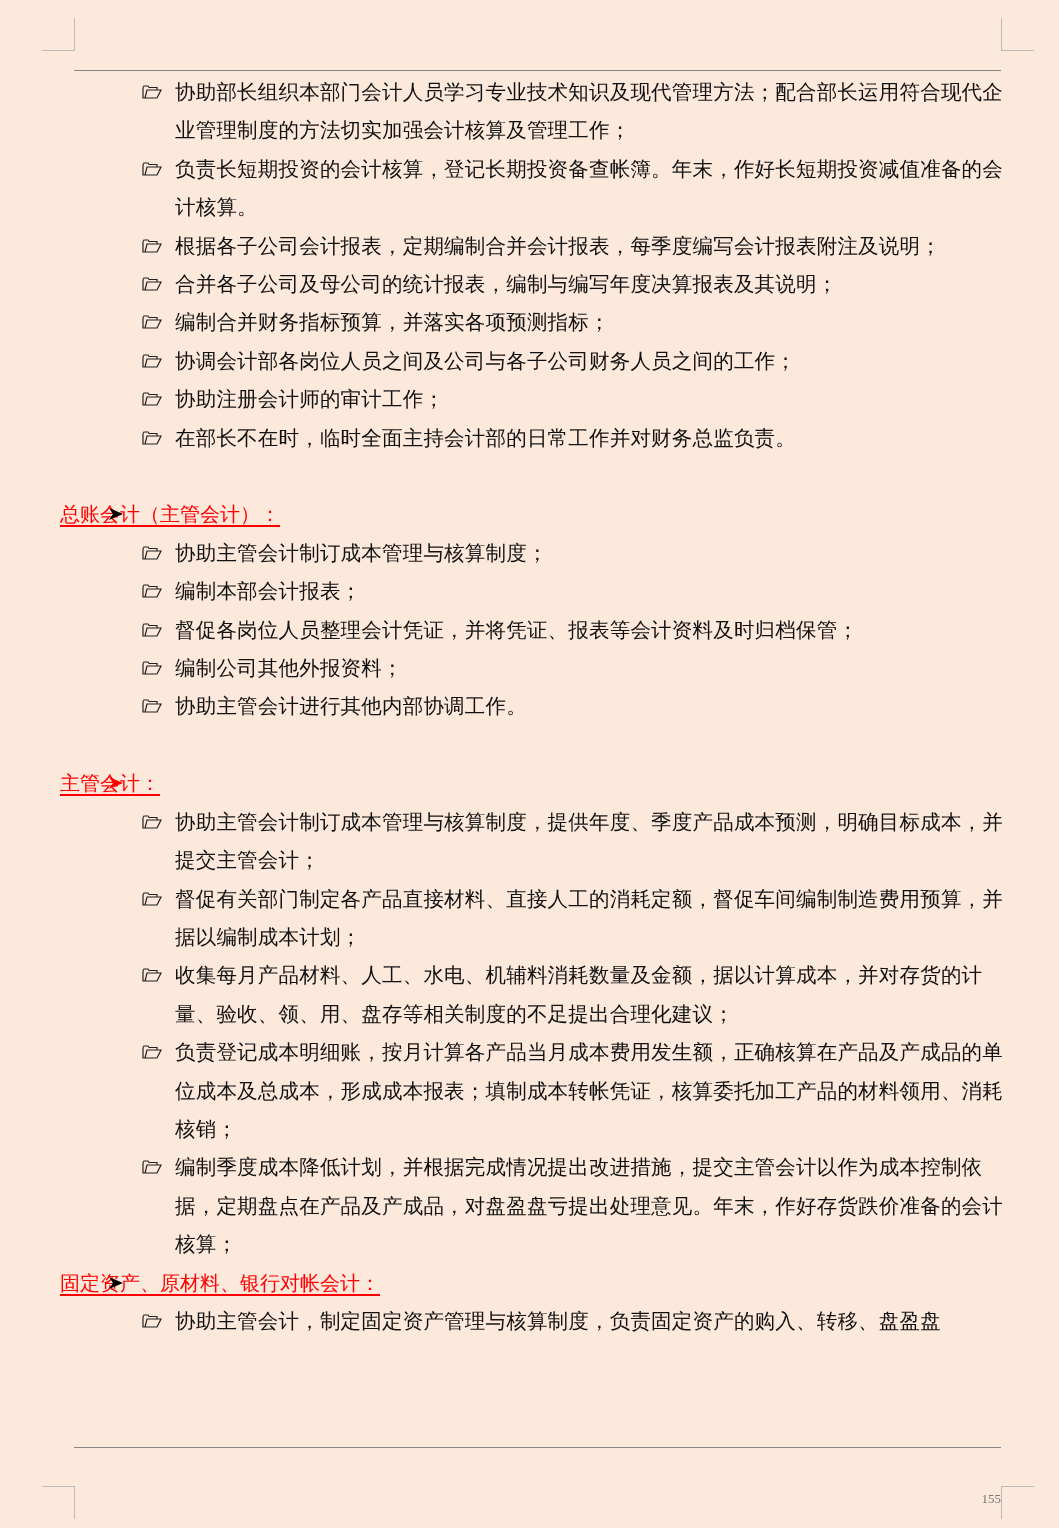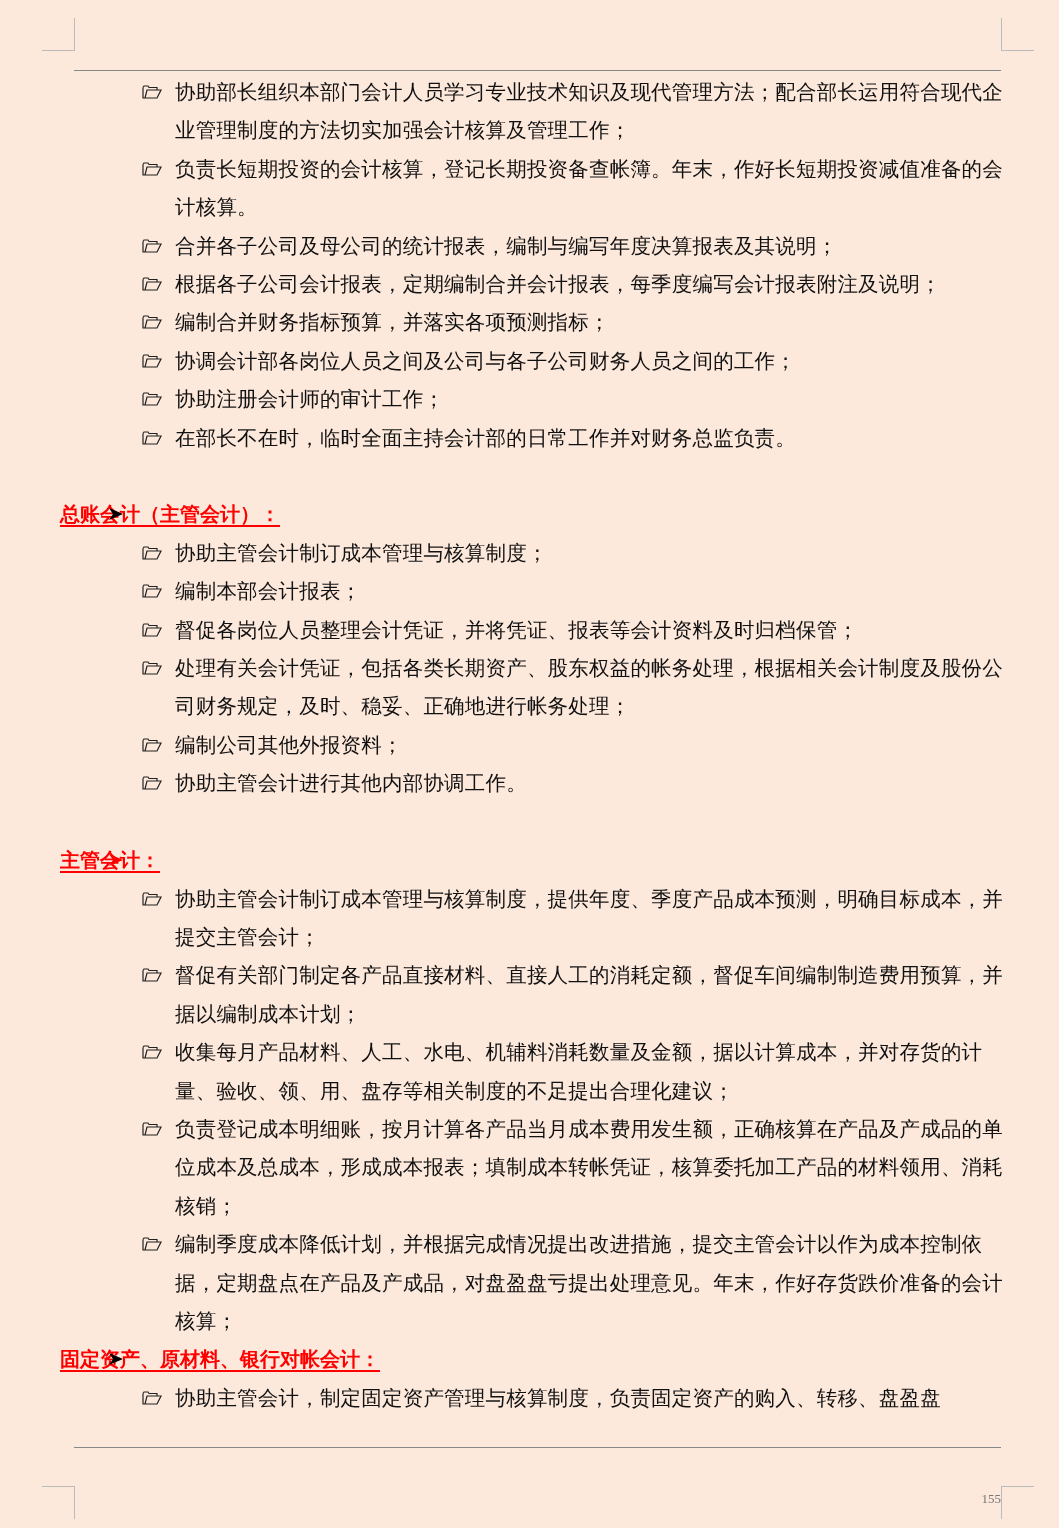--- a/index.html
+++ b/index.html
@@ -35,21 +35,21 @@
   }
   .folder {
     position: absolute; left: 142px; top: 12px;
     width: 20px; height: 14px;
   }
   .heading {
     position: relative;
     padding-left: 60px;
     font-size: 20px;
     line-height: 38.4px;
-    font-weight: bold;
+    font-weight: normal;
     color: #ff0000;
   }
   .heading .label {
     text-decoration: underline;
     text-underline-offset: 4px;
     text-decoration-thickness: 2px;
   }
   .arrow {
     position: absolute; left: 109px; top: 13px;
     width: 14px; height: 12px;
@@ -83,28 +83,28 @@
       <path d="M1 2.5 L1 13 L15 13 L19 5 L5 5 L3 13" fill="none" stroke="#222" stroke-width="1.2"></path>
       <path d="M1 2.5 L2 1 L6 1 L7 2.5 L15 2.5 L15 5" fill="none" stroke="#222" stroke-width="1.2"></path>
     </svg>
     <span>负责长短期投资的会计核算，登记长期投资备查帐簿。年末，作好长短期投资减值准备的会计核算。</span>
   </div>
       <div class="item">
     <svg class="folder" viewBox="0 0 20 14">
       <path d="M1 2.5 L1 13 L15 13 L19 5 L5 5 L3 13" fill="none" stroke="#222" stroke-width="1.2"></path>
       <path d="M1 2.5 L2 1 L6 1 L7 2.5 L15 2.5 L15 5" fill="none" stroke="#222" stroke-width="1.2"></path>
     </svg>
+    <span>根据各子公司会计报表，定期编制合并会计报表，每季度编写会计报表附注及说明；</span>
+  </div>
+      <div class="item">
+    <svg class="folder" viewBox="0 0 20 14">
+      <path d="M1 2.5 L1 13 L15 13 L19 5 L5 5 L3 13" fill="none" stroke="#222" stroke-width="1.2"></path>
+      <path d="M1 2.5 L2 1 L6 1 L7 2.5 L15 2.5 L15 5" fill="none" stroke="#222" stroke-width="1.2"></path>
+    </svg>
     <span>合并各子公司及母公司的统计报表，编制与编写年度决算报表及其说明；</span>
-  </div>
-      <div class="item">
-    <svg class="folder" viewBox="0 0 20 14">
-      <path d="M1 2.5 L1 13 L15 13 L19 5 L5 5 L3 13" fill="none" stroke="#222" stroke-width="1.2"></path>
-      <path d="M1 2.5 L2 1 L6 1 L7 2.5 L15 2.5 L15 5" fill="none" stroke="#222" stroke-width="1.2"></path>
-    </svg>
-    <span>根据各子公司会计报表，定期编制合并会计报表，每季度编写会计报表附注及说明；</span>
   </div>
       <div class="item">
     <svg class="folder" viewBox="0 0 20 14">
       <path d="M1 2.5 L1 13 L15 13 L19 5 L5 5 L3 13" fill="none" stroke="#222" stroke-width="1.2"></path>
       <path d="M1 2.5 L2 1 L6 1 L7 2.5 L15 2.5 L15 5" fill="none" stroke="#222" stroke-width="1.2"></path>
     </svg>
     <span>编制合并财务指标预算，并落实各项预测指标；</span>
   </div>
       <div class="item">
     <svg class="folder" viewBox="0 0 20 14">
@@ -157,27 +157,20 @@
       <path d="M1 2.5 L1 13 L15 13 L19 5 L5 5 L3 13" fill="none" stroke="#222" stroke-width="1.2"></path>
       <path d="M1 2.5 L2 1 L6 1 L7 2.5 L15 2.5 L15 5" fill="none" stroke="#222" stroke-width="1.2"></path>
     </svg>
     <span>督促各岗位人员整理会计凭证，并将凭证、报表等会计资料及时归档保管；</span>
   </div>
       <div class="item">
     <svg class="folder" viewBox="0 0 20 14">
       <path d="M1 2.5 L1 13 L15 13 L19 5 L5 5 L3 13" fill="none" stroke="#222" stroke-width="1.2"></path>
       <path d="M1 2.5 L2 1 L6 1 L7 2.5 L15 2.5 L15 5" fill="none" stroke="#222" stroke-width="1.2"></path>
     </svg>
-    <span>处理有关会计凭证，包括各类长期资产、股东权益的帐务处理，根据相关会计制度及股份公司财务规定，及时、稳妥、正确地进行帐务处理；</span>
-  </div>
-      <div class="item">
-    <svg class="folder" viewBox="0 0 20 14">
-      <path d="M1 2.5 L1 13 L15 13 L19 5 L5 5 L3 13" fill="none" stroke="#222" stroke-width="1.2"></path>
-      <path d="M1 2.5 L2 1 L6 1 L7 2.5 L15 2.5 L15 5" fill="none" stroke="#222" stroke-width="1.2"></path>
-    </svg>
     <span>编制公司其他外报资料；</span>
   </div>
       <div class="item">
     <svg class="folder" viewBox="0 0 20 14">
       <path d="M1 2.5 L1 13 L15 13 L19 5 L5 5 L3 13" fill="none" stroke="#222" stroke-width="1.2"></path>
       <path d="M1 2.5 L2 1 L6 1 L7 2.5 L15 2.5 L15 5" fill="none" stroke="#222" stroke-width="1.2"></path>
     </svg>
     <span>协助主管会计进行其他内部协调工作。</span>
   </div>
     </div>

